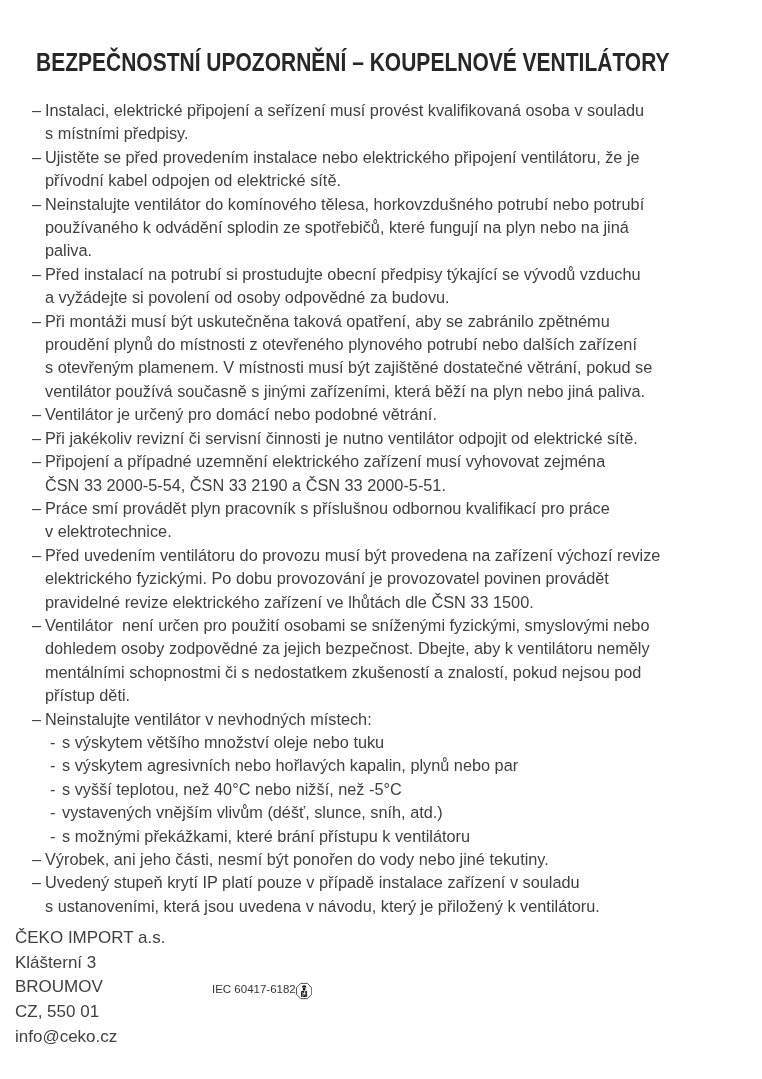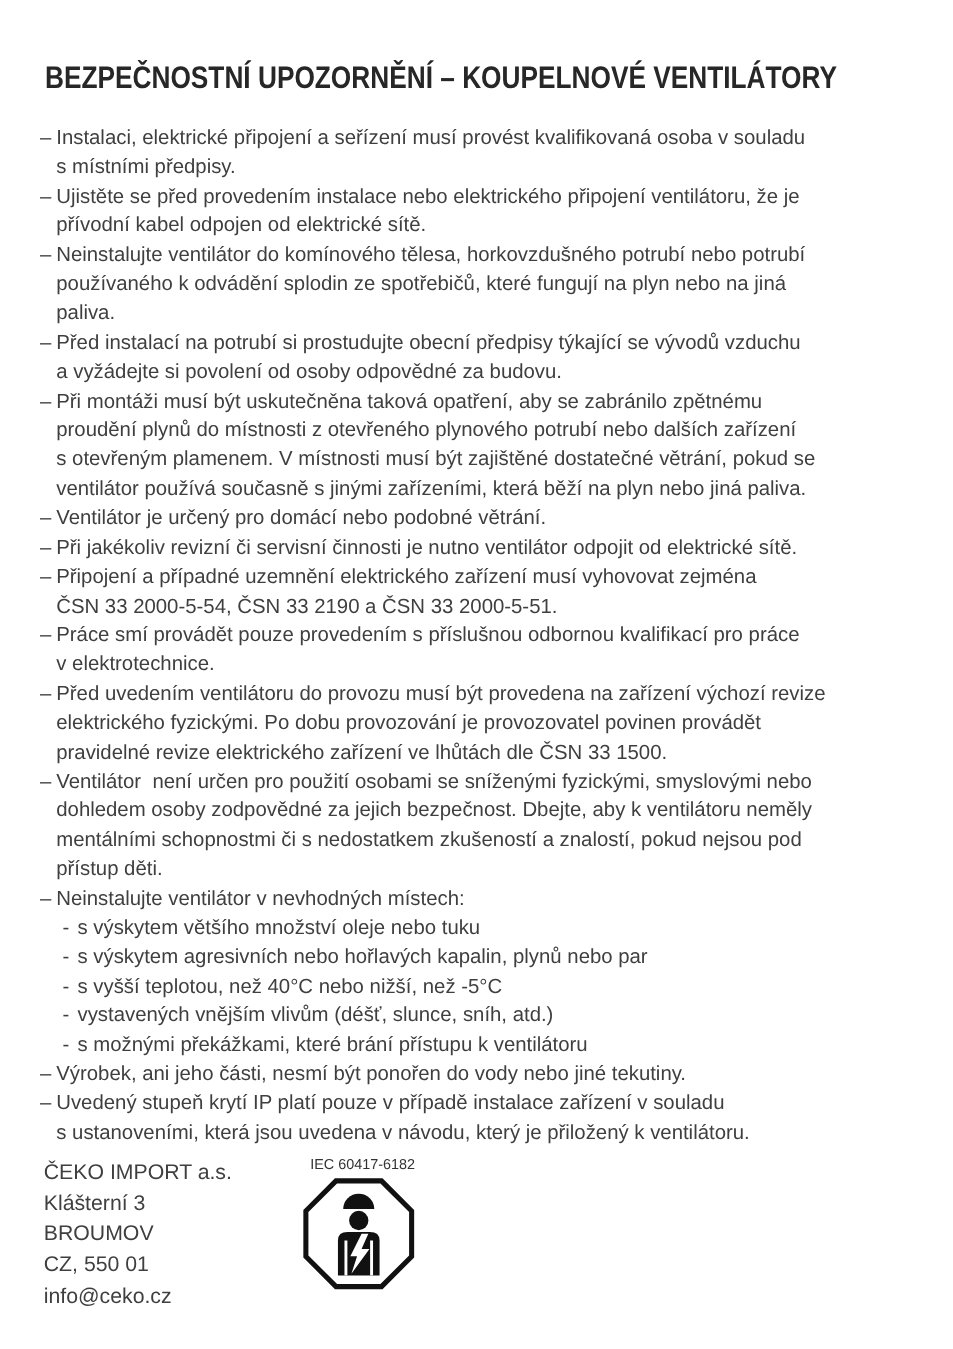--- a/index.html
+++ b/index.html
@@ -32,36 +32,37 @@
   }
   .row { display: flex; align-items: flex-start; }
   .row.lvl1 { padding-left: 32px; }
   .row.lvl2 { padding-left: 50px; }
   .row .marker { flex: none; white-space: pre; }
   .row.lvl1 .marker { width: 13px; }
   .row.lvl2 .marker { width: 12px; }
   .row .text { white-space: pre-wrap; }
   .footer {
     margin-top: 8px;
-    padding-left: 35px;
+    padding-left: 15px;
     display: flex;
     align-items: flex-start;
   }
   .address {
     width: 165px;
     font-size: 17px;
     line-height: 24.6px;
     color: #3f3f3f;
   }
   .symbol-block {
     margin-left: 32px;
     width: 100px;
     display: flex;
-    flex-direction: column;
-    align-items: flex-end;
+    flex-direction: row;
+    align-items: center;
+    margin-top: 20px;
   }
   .symbol-label {
     font-size: 11.5px;
     color: #333333;
     margin-bottom: 4px;
     white-space: nowrap;
   }
   .symbol-svg { display: block; }
 </style>
 </head>
@@ -135,21 +136,21 @@
       <div class="row lvl1">
         <span class="marker">–</span>
         <span class="text">Připojení a případné uzemnění elektrického zařízení musí vyhovovat zejména</span>
       </div>
       <div class="row lvl1">
         <span class="marker"></span>
         <span class="text">ČSN 33 2000-5-54, ČSN 33 2190 a ČSN 33 2000-5-51.</span>
       </div>
       <div class="row lvl1">
         <span class="marker">–</span>
-        <span class="text">Práce smí provádět pouze provedením s příslušnou odbornou kvalifikací pro práce</span>
+        <span class="text">Práce smí provádět plyn pracovník s příslušnou odbornou kvalifikací pro práce</span>
       </div>
       <div class="row lvl1">
         <span class="marker"></span>
         <span class="text">v elektrotechnice.</span>
       </div>
       <div class="row lvl1">
         <span class="marker">–</span>
         <span class="text">Před uvedením ventilátoru do provozu musí být provedena na zařízení výchozí revize</span>
       </div>
       <div class="row lvl1">

